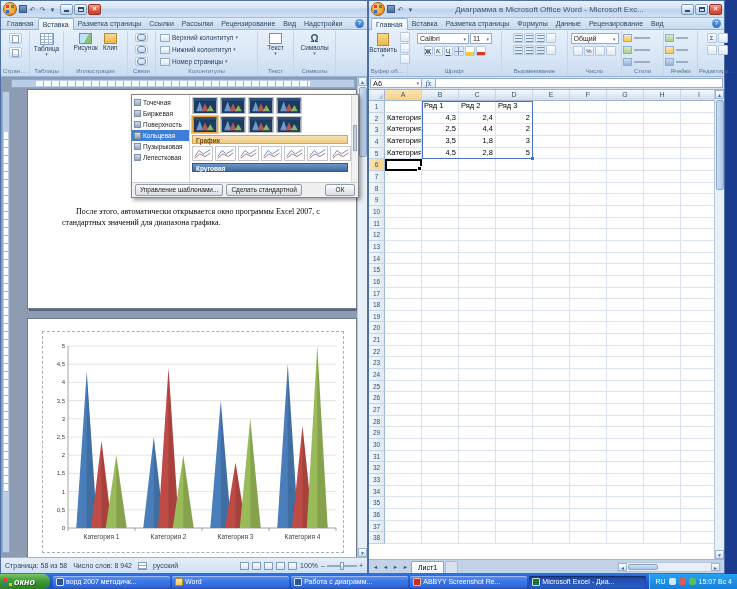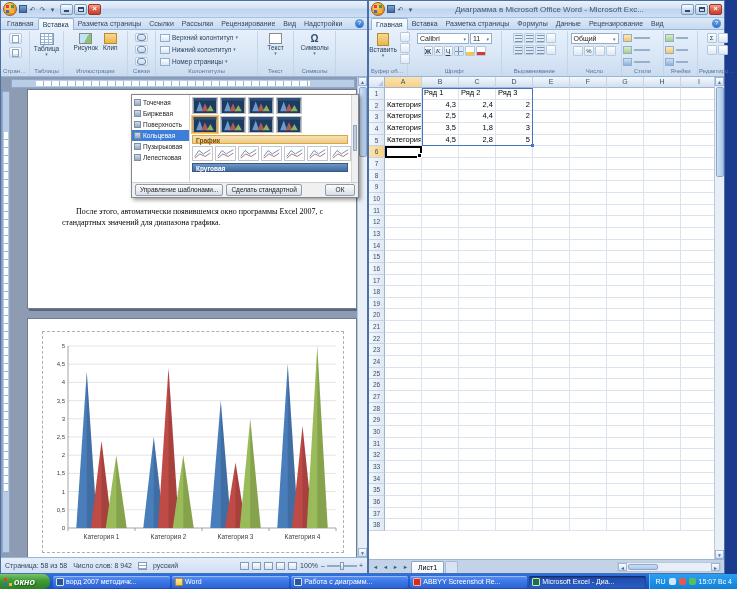--- a/index.html
+++ b/index.html
@@ -365,21 +365,21 @@
     <div class="docarea" id="word-doc">
       <div class="hruler">
           <div class="hr-act"></div>
         </div>
       <div class="vruler">
           <div class="vr-act"></div>
         </div>
 
       <div class="page page1">
         <div class="doc-text">
-          <div class="line ind">После этого, автоматически появившемся окно программы Excel 2007, с</div>
+          <div class="line ind">После этого, автоматически открывается окно программы Excel 2007, с</div>
           <div class="line">стандартных значений для диапазона графика.</div>
         </div>
       </div>
 
       <div class="page page2">
         <div class="chart-frame">
           <svg id="cone-chart" viewBox="0 0 296 206">
               <line x1="22" y1="190" x2="290" y2="190" stroke="#808080" stroke-width="0.7"></line>
               <text x="19" y="192" font-size="6" text-anchor="end" fill="#3f3f3f">0</text>
               <line x1="22" y1="171.8" x2="290" y2="171.8" stroke="#d9d9d9" stroke-width="0.7"></line>
@@ -791,20 +791,28 @@
           </div>
           <div class="frow">
             <span class="mini"></span>
             <span class="mini"></span>
           </div>
         </div>
         <div class="glabel">Редактирование</div>
       </div>
     </div>
 
+    <div class="fbar">
+      <div class="namebox">
+        <span>A6</span>
+        <span class="nb-caret">▾</span>
+      </div>
+      <div class="fx">fx</div>
+      <div class="ffield" style="border:1px solid #96aecb;border-left:none"></div>
+    </div>
 
     <div class="gridwrap">
       <div class="gridcols">
         <div class="xl-colhdr" id="xl-colhdr">
             <div class="xl-corner"></div>
             <div class="xl-ch sel" style="width: 37px;">A</div>
             <div class="xl-ch" style="width: 37px;">B</div>
             <div class="xl-ch" style="width: 37px;">C</div>
             <div class="xl-ch" style="width: 37px;">D</div>
             <div class="xl-ch" style="width: 37px;">E</div>

